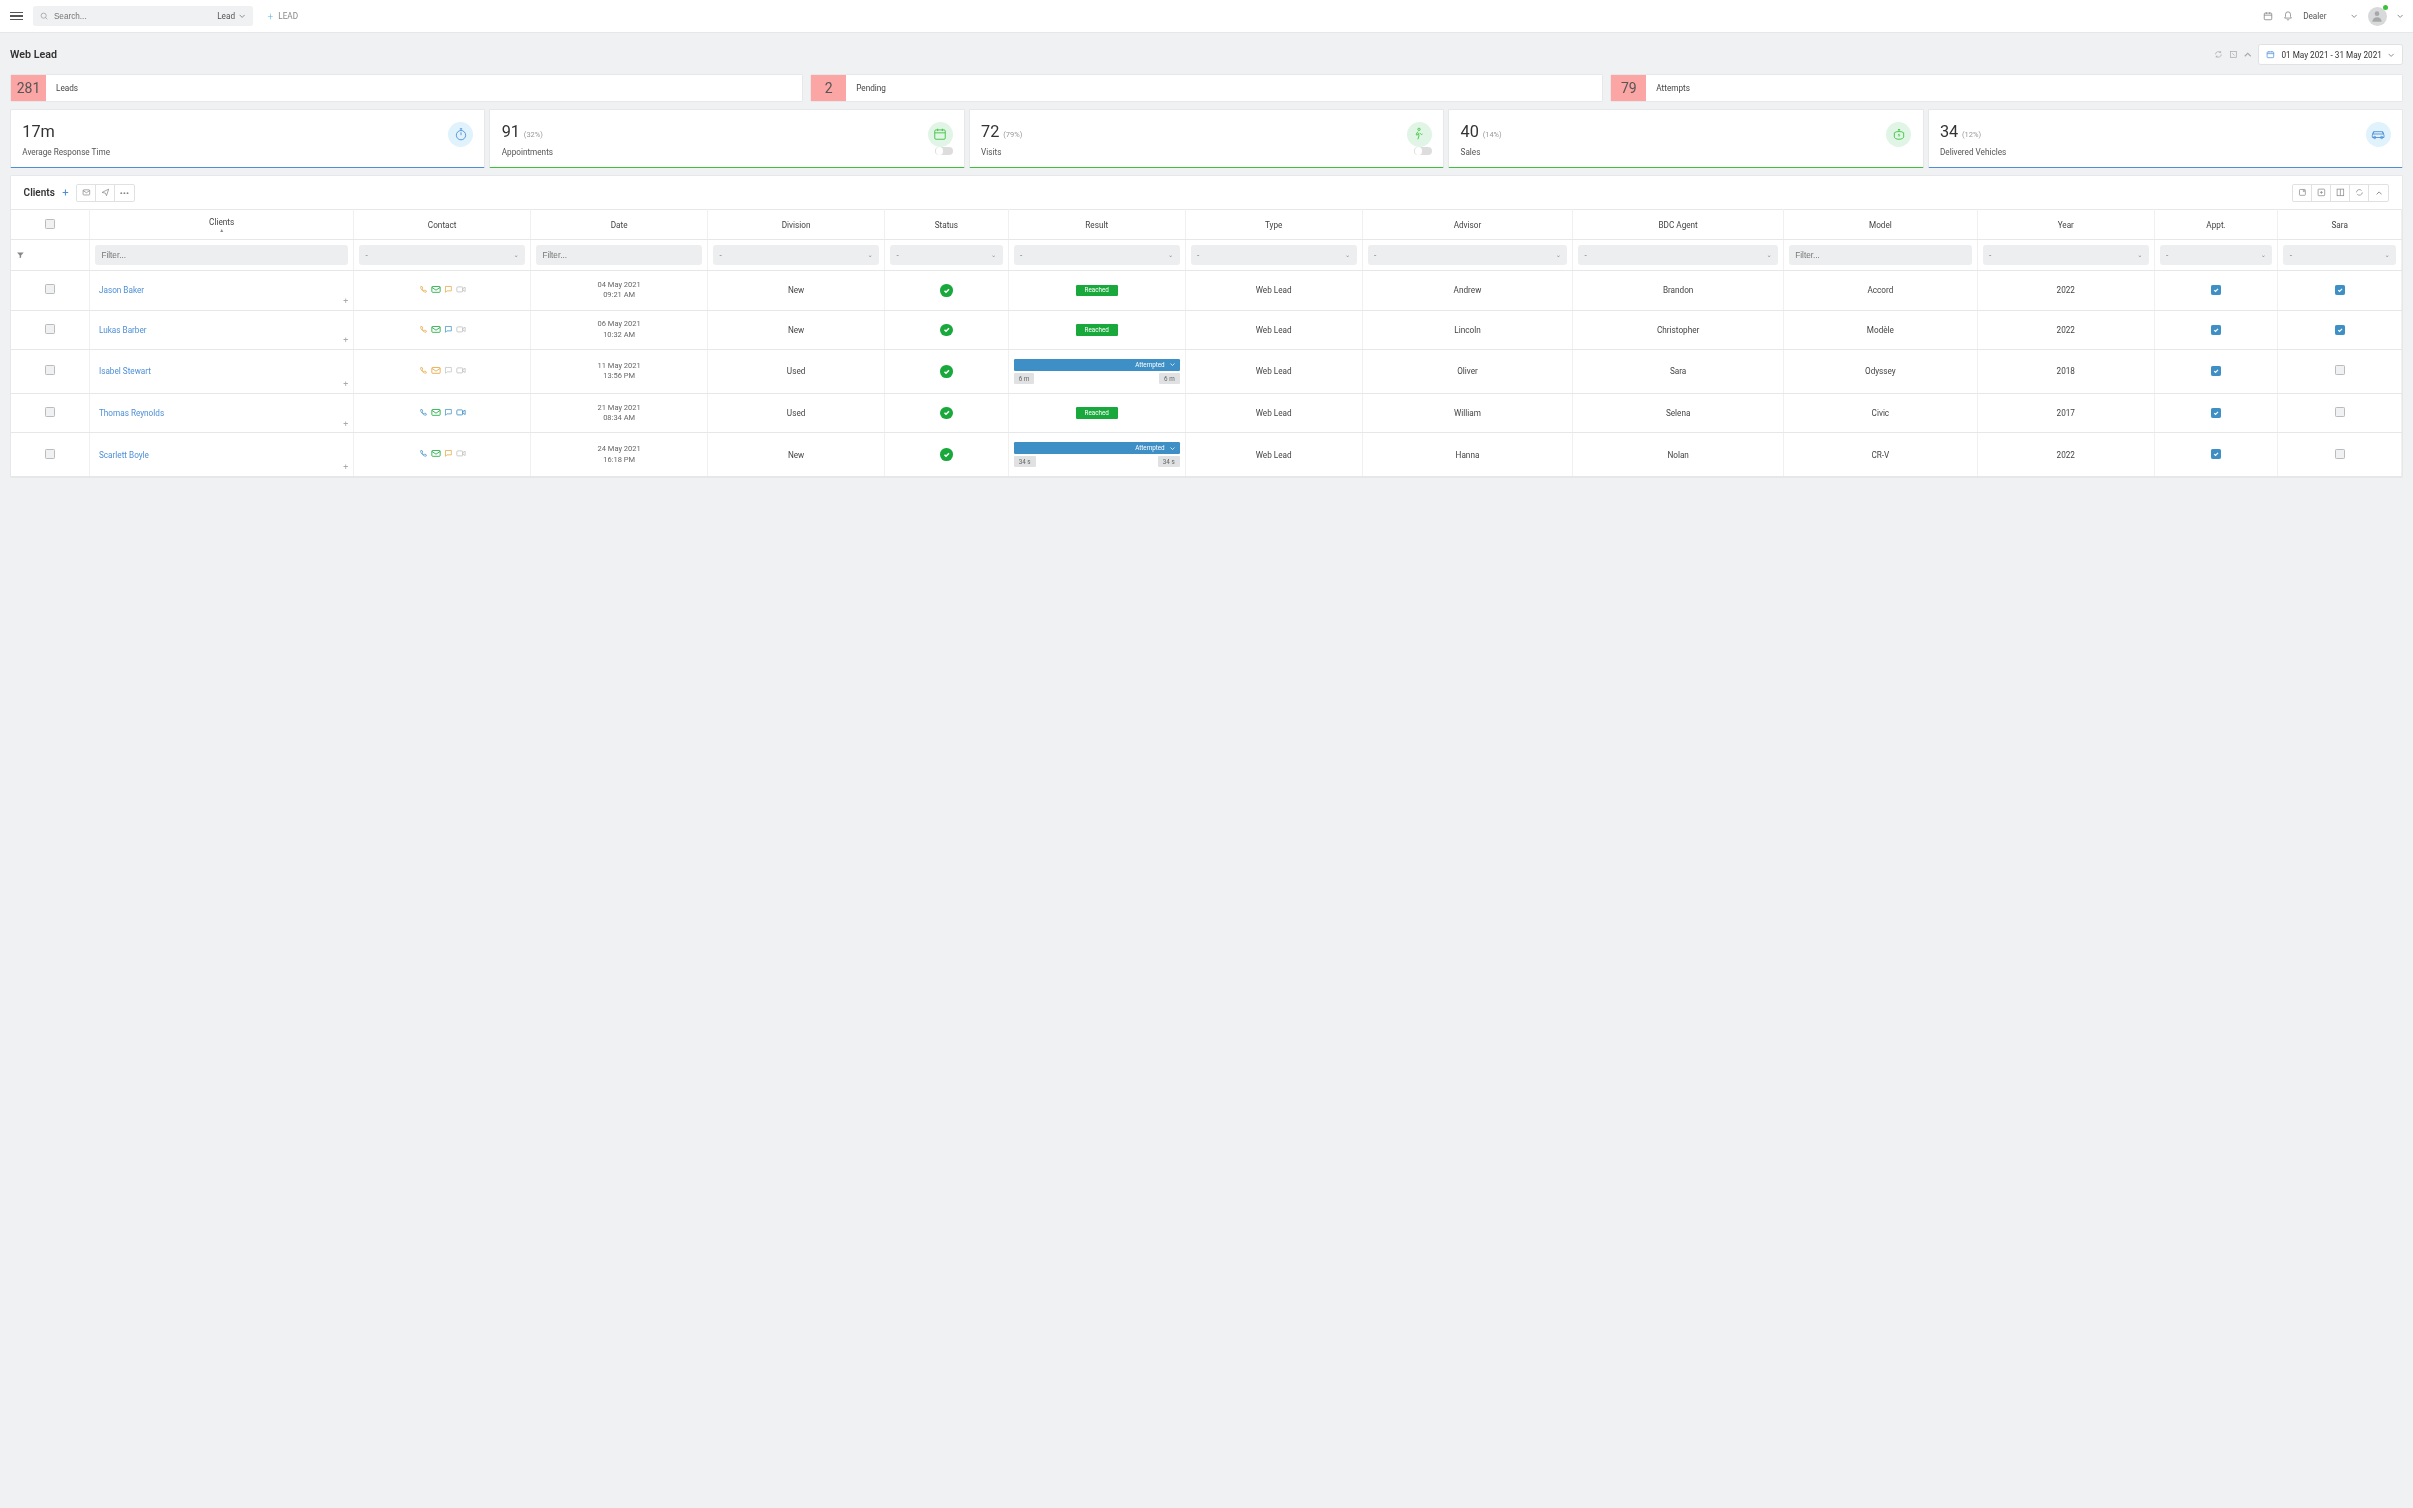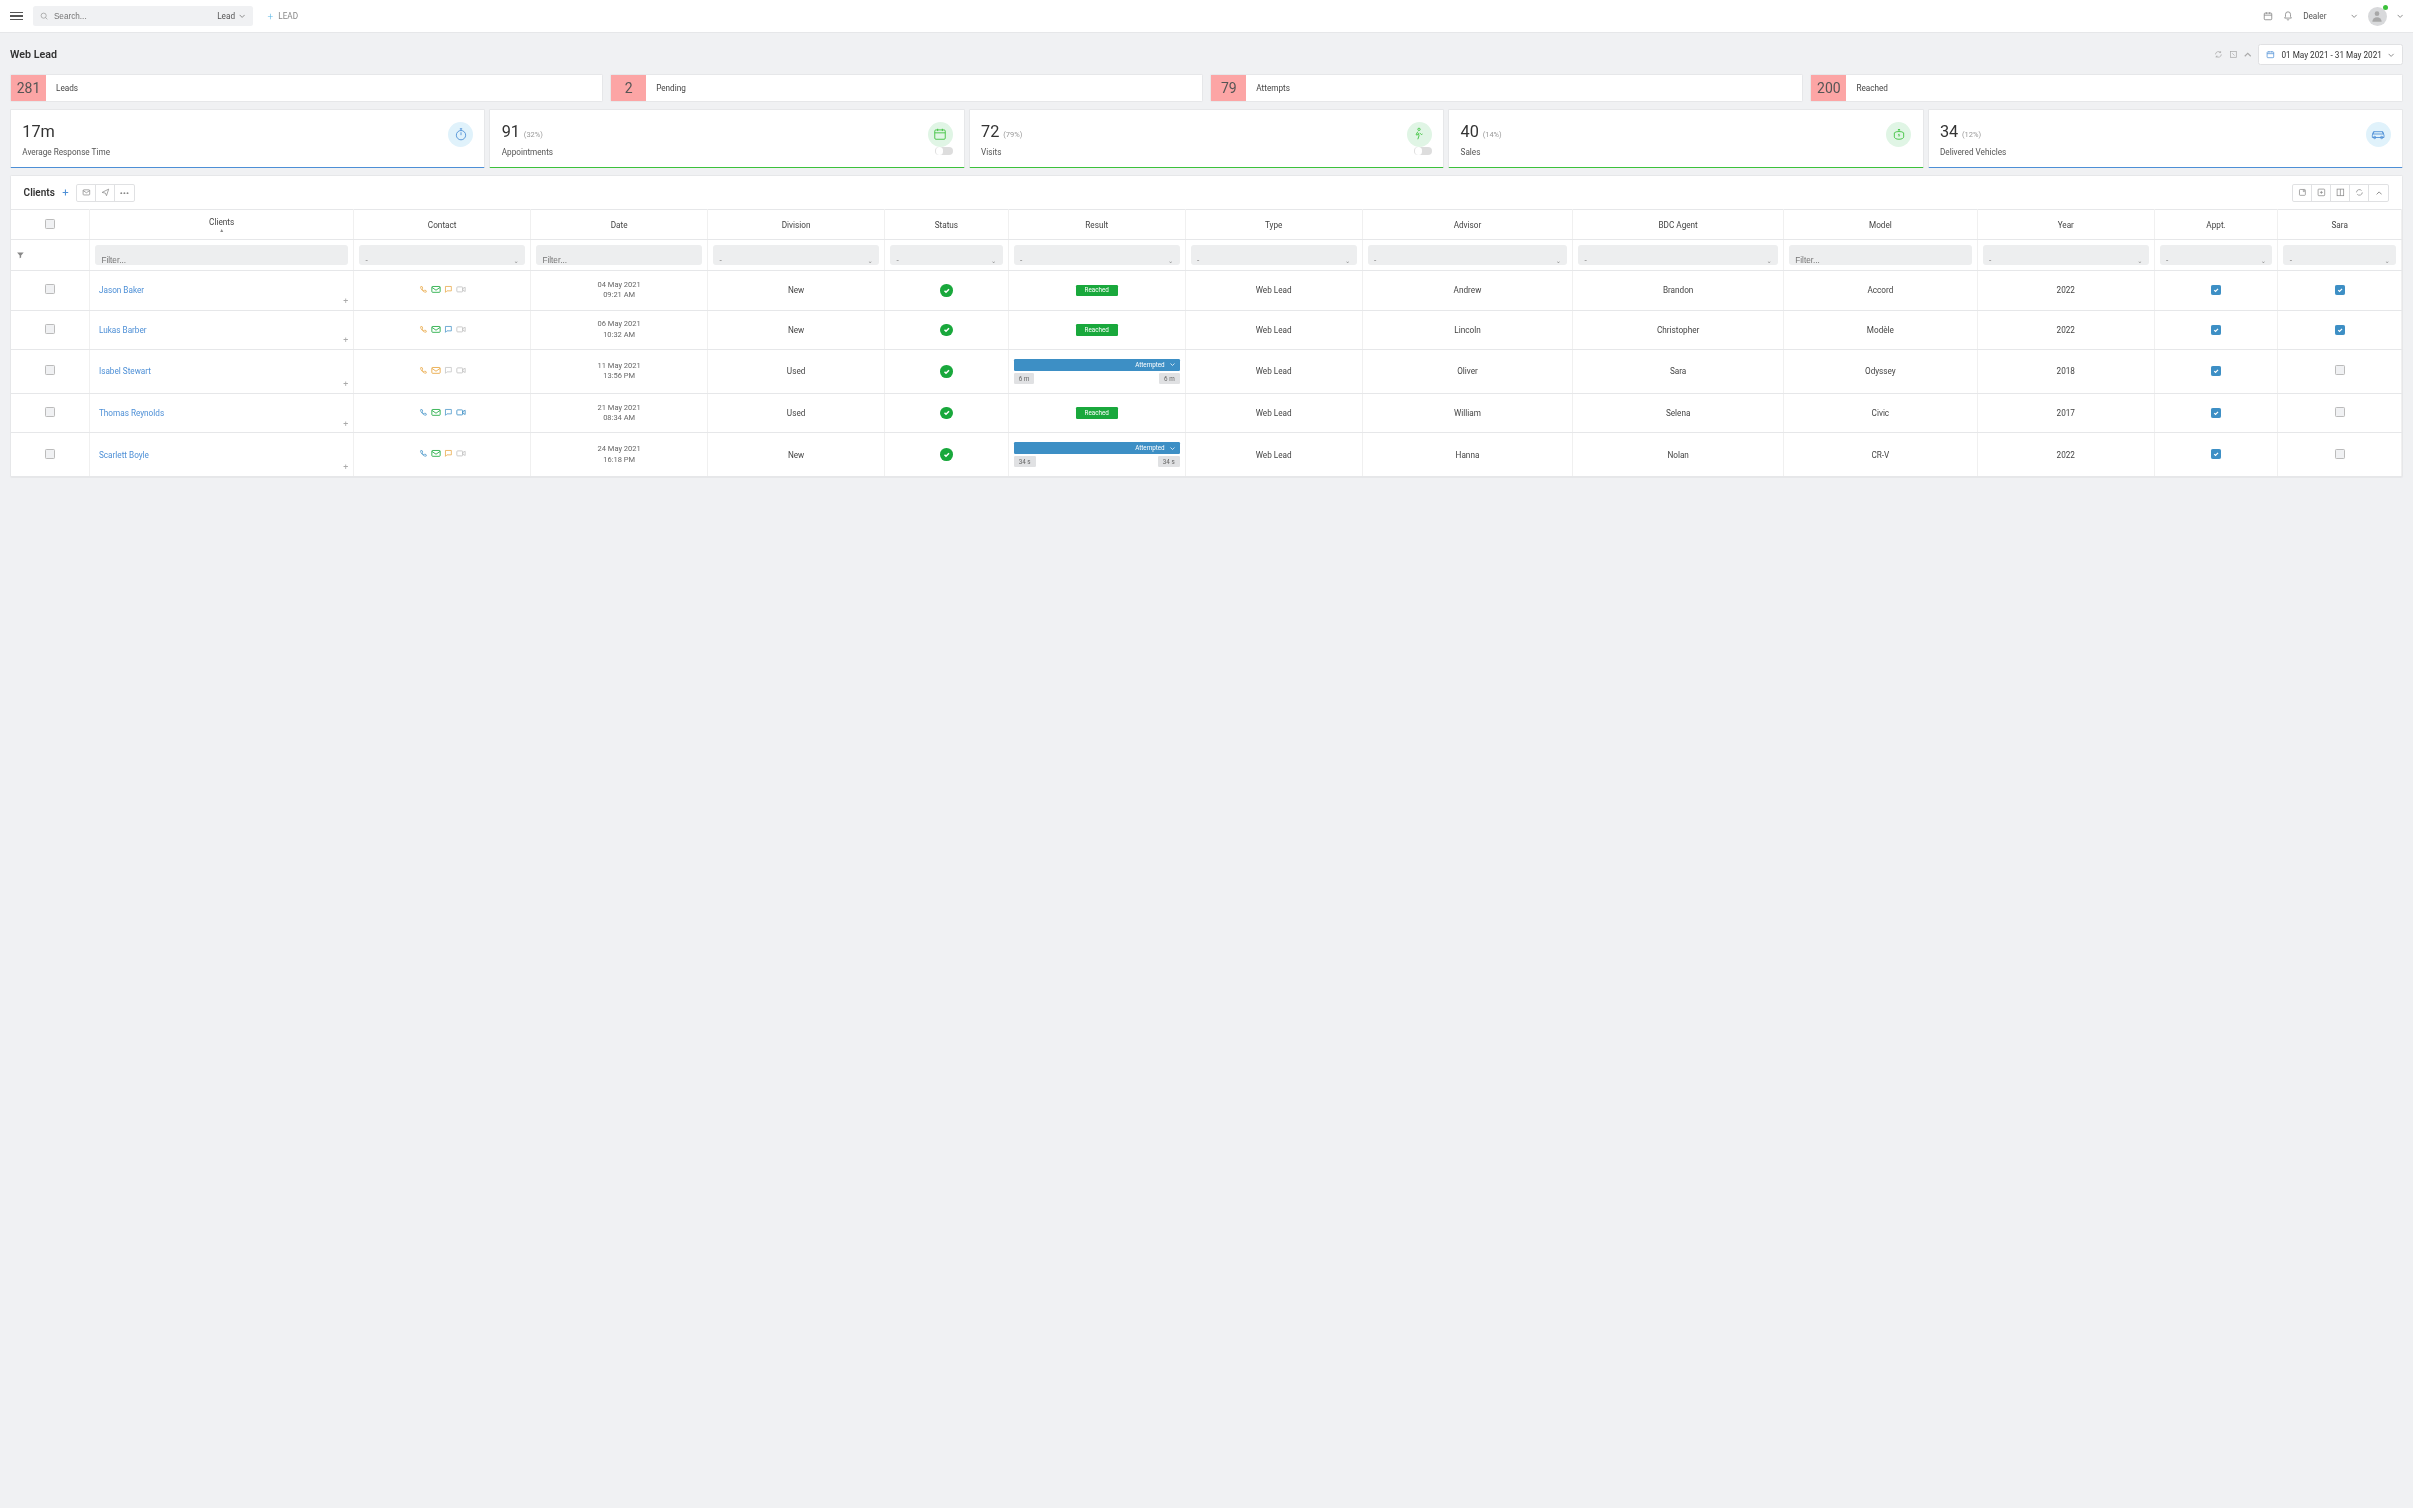--- a/index.html
+++ b/index.html
@@ -76,21 +76,21 @@
     .col-visit { width: 44px; }
     
     td { text-align: center; font-size: 8.2px; color: #444; padding: 8.8px 5px; border-bottom: 0.6px solid #e6e7e9; border-right: 0.6px solid #f0f0f0; vertical-align: middle; }
     td.client { text-align: left; padding-left: 8.8px; position: relative; }
     td.client a { color: #4d8fd6; text-decoration: none; }
     td.client .addrow { position: absolute; right: 5px; bottom: 3.8px; color: #aaa; font-size: 8.8px; cursor: pointer; }
     td.contact { white-space: nowrap; }
     .contact-ico { display: inline-flex; width: 11.3px; height: 8.8px; align-items: center; justify-content: center; margin: 0 0.6px; }
     
     .filter-row td { padding: 5px; background: #fff; }
-    .filter-cell { display: flex; align-items: flex-end; justify-content: space-between; background: #edeeef; width: 100%; height: 20px; padding: 0 6.3px; border-radius: 3px; cursor: pointer; }
+    .filter-cell { display: flex; align-items: center; justify-content: space-between; background: #edeeef; width: 100%; height: 20px; padding: 0 6.3px; border-radius: 3px; cursor: pointer; }
     .filter-cell input { border: none; background: transparent; outline: none; width: 100%; font-size: 8.2px; }
     .filter-cell .dash { color: #888; }
     .filter-cell .chev { color: #888; font-size: 6.3px; }
     .filter-icon { color: #888; }
     
     .date2 { font-size: 7.5px; color: #666; line-height: 1.4; }
     .statcheck { width: 12.6px; height: 12.6px; border-radius: 50%; background: #19a83c; display: inline-flex; align-items: center; justify-content: center; }
     .badge { display: inline-block; padding: 1.9px 8.8px; border-radius: 1.3px; font-size: 6.3px; color: #fff; }
     .badge.reached { background: #19a83c; }
     .badge.attempted { background: #3d8fc5; display: flex; align-items: center; gap: 5px; justify-content: flex-end; padding: 1.9px 5px; }
@@ -204,24 +204,20 @@
        <div class="lbl">Leads</div>
      </div>
     <div class="statbox">
        <div class="num">2</div>
        <div class="lbl">Pending</div>
      </div>
     <div class="statbox">
        <div class="num">79</div>
        <div class="lbl">Attempts</div>
      </div>
-    <div class="statbox">
-       <div class="num">200</div>
-       <div class="lbl">Reached</div>
-     </div>
   </div>
 <div class="stats2" id="stats2">
     <div class="kpi bord-blue">
        <div class="top">
          <div><span class="val">17m</span><span class="pct"></span></div>
          <div class="icon blue">
           <svg width="14" height="14" viewBox="0 0 24 24" fill="none" stroke="currentColor" stroke-width="1.5">
             <circle cx="12" cy="14" r="8"></circle>
             <line x1="12" y1="14" x2="12" y2="9"></line>
             <line x1="10" y1="3" x2="14" y2="3"></line>

